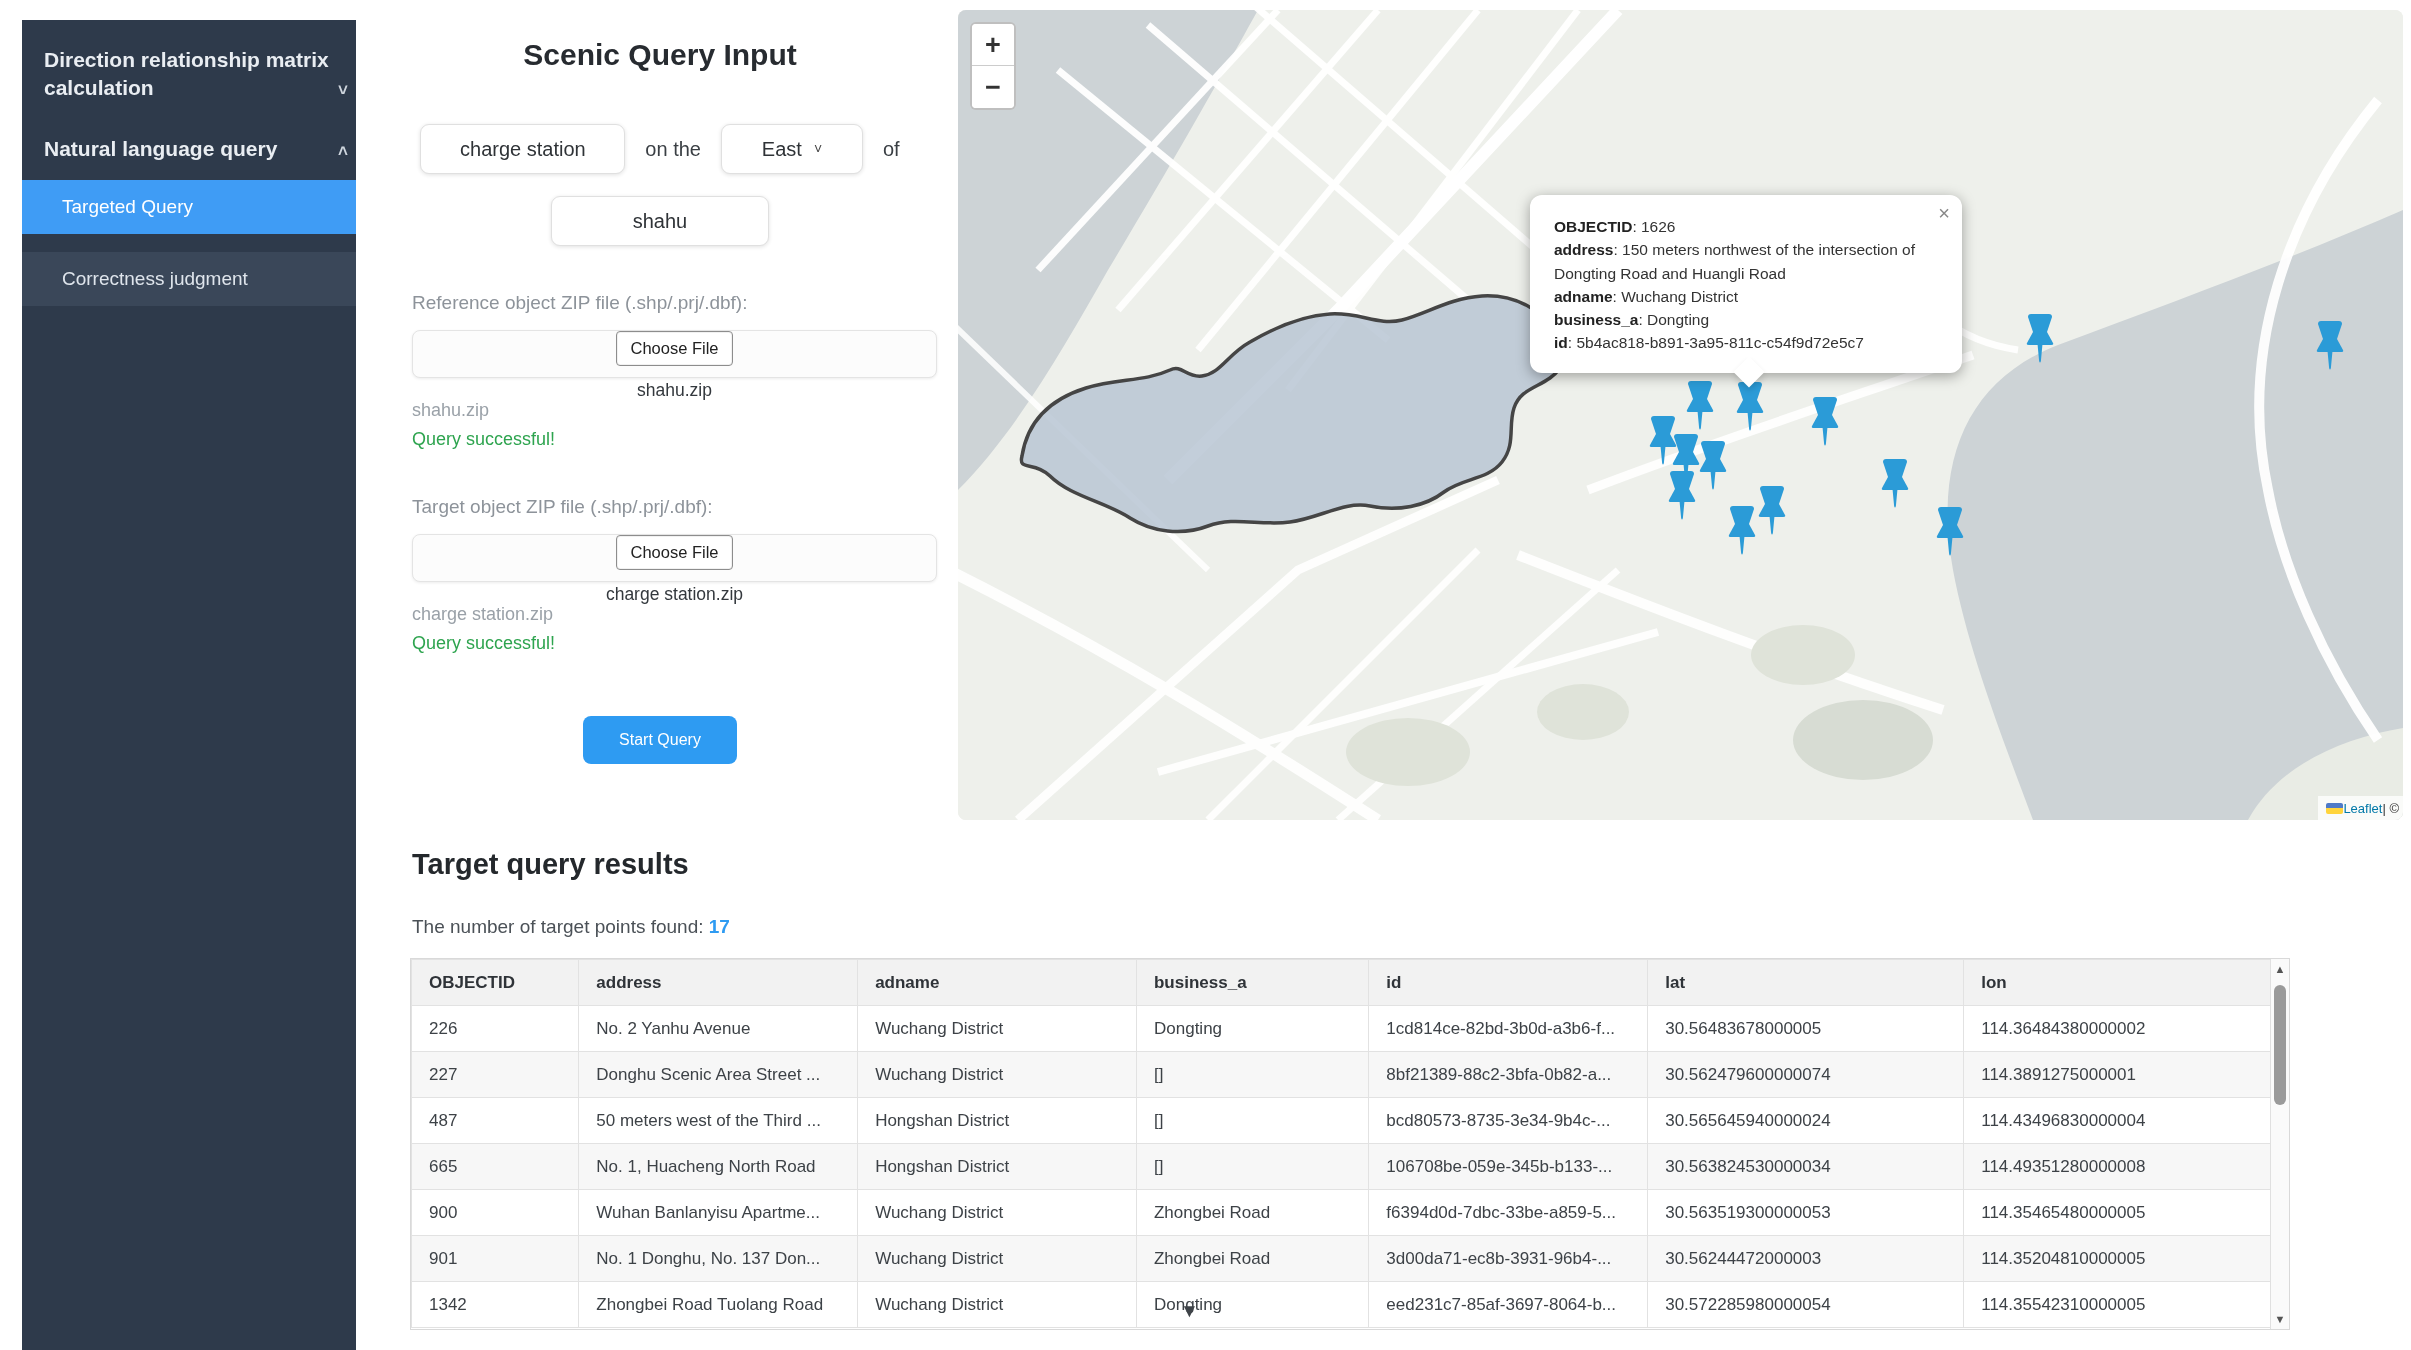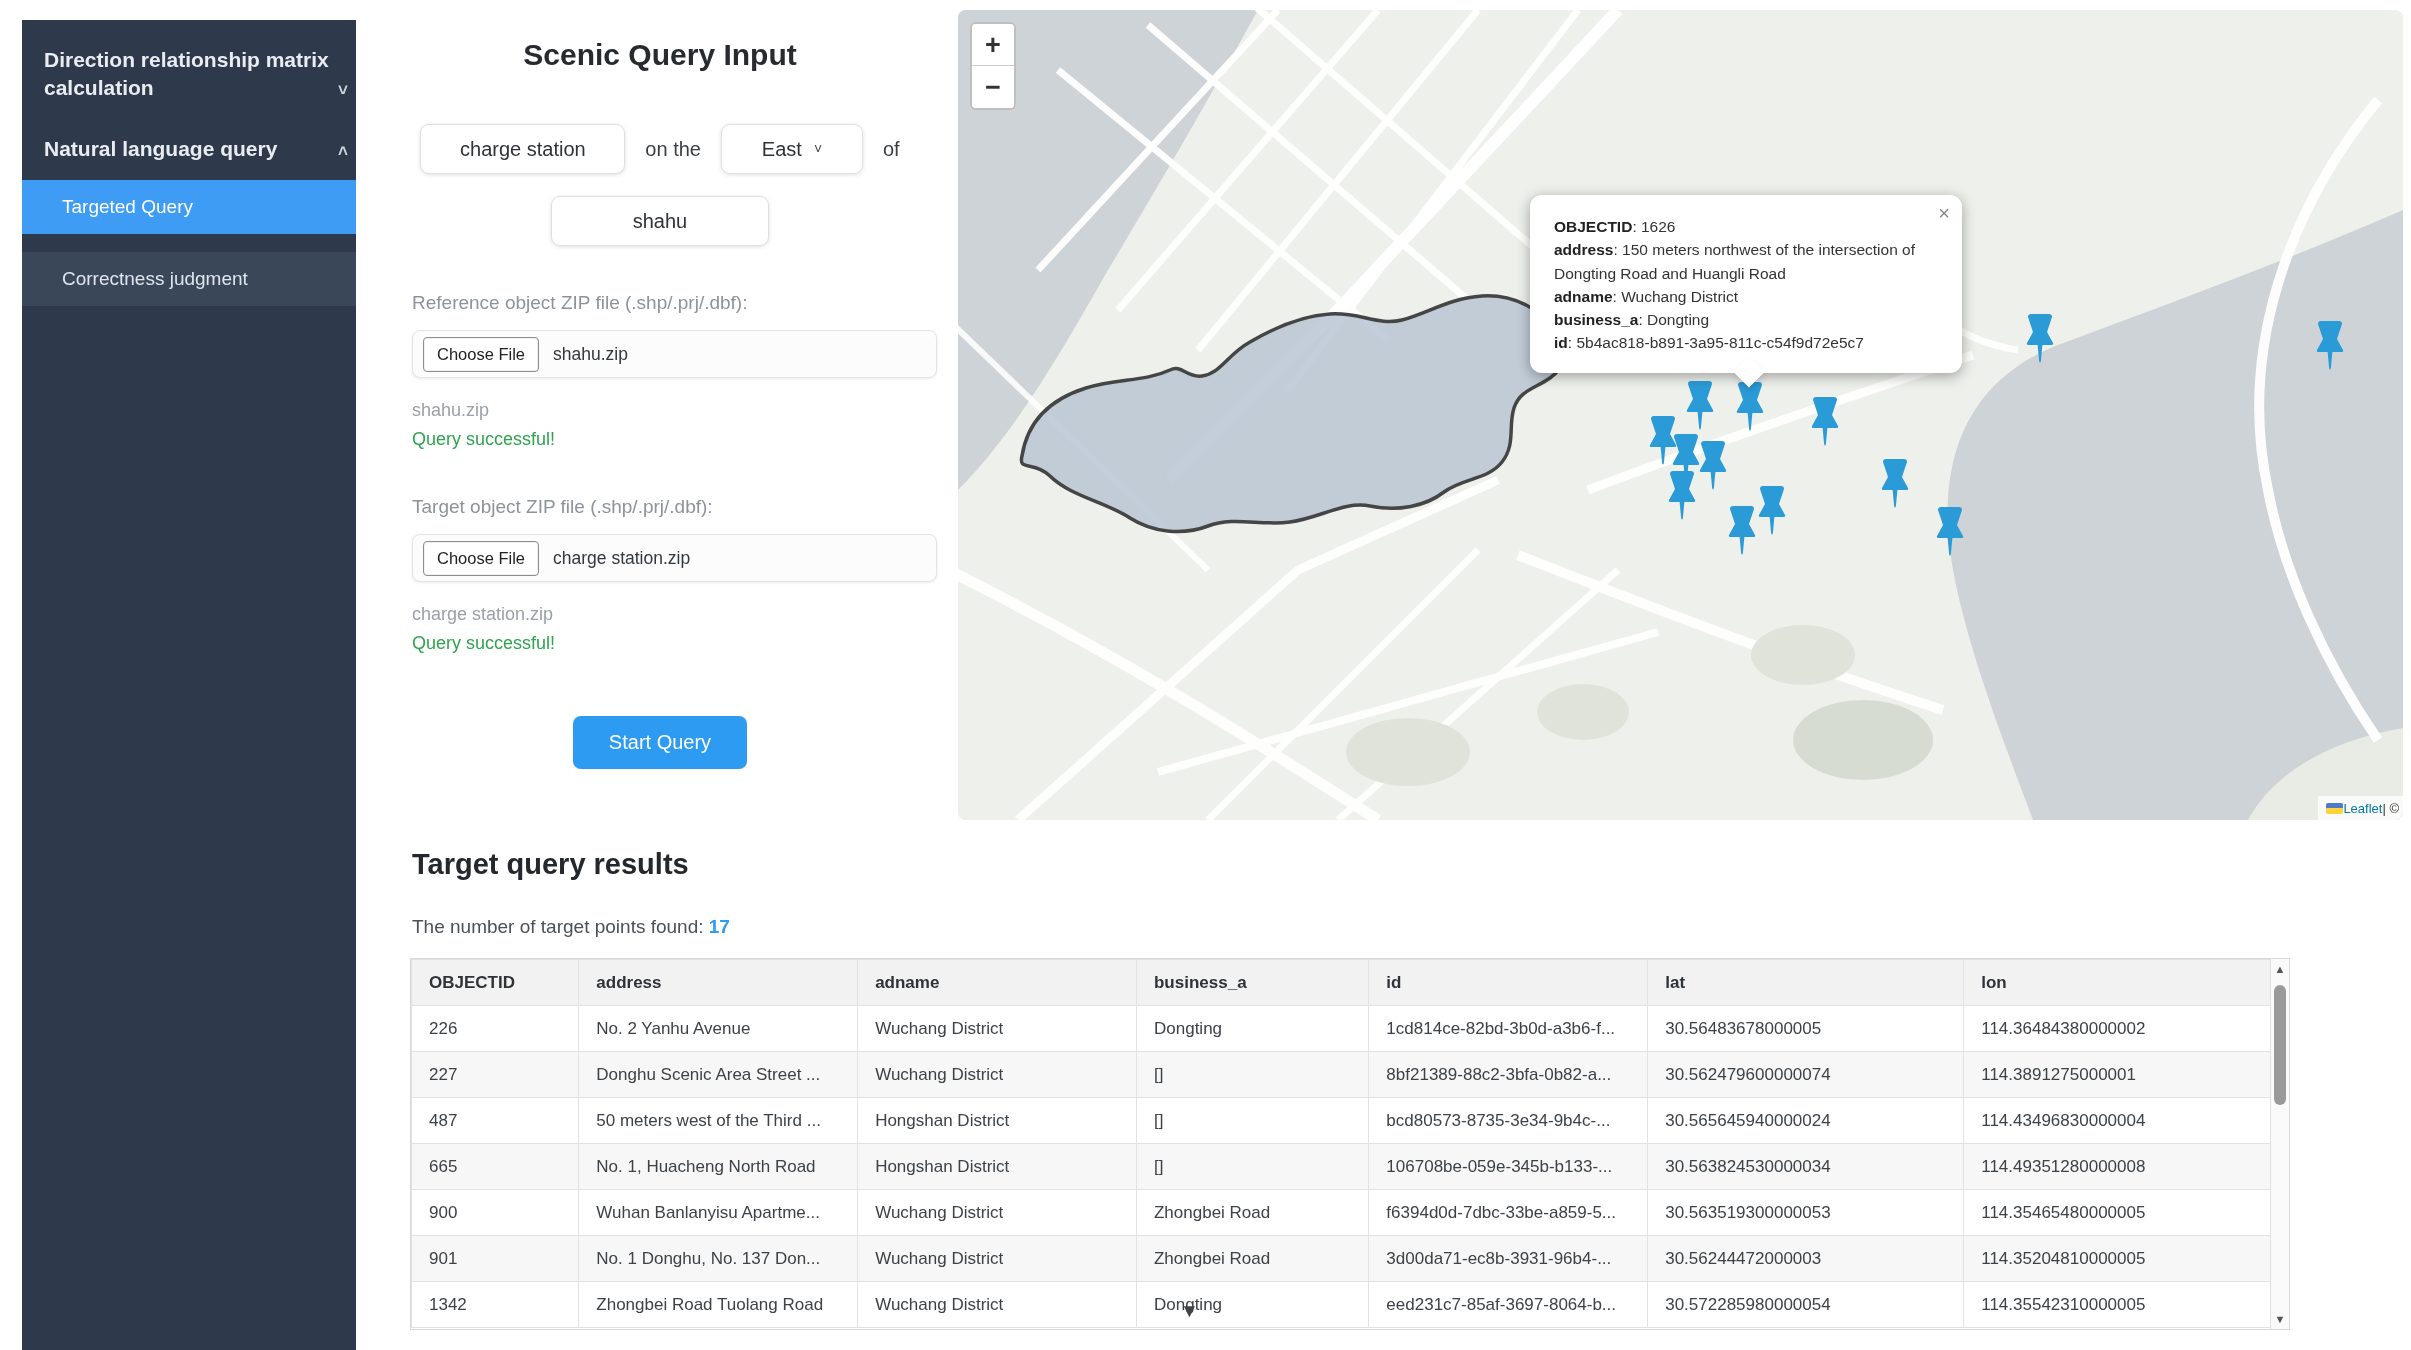--- a/index.html
+++ b/index.html
@@ -28,30 +28,30 @@
              color:#2f3337; font-family:inherit; }
   .q-select { width:142px; height:50px; border:1px solid #e0e0e0; border-radius:9px;
               box-shadow:0 1px 4px rgba(0,0,0,.12); display:flex; align-items:center;
               justify-content:center; gap:12px; font-size:20px; color:#2f3337;
               background:#fff; cursor:pointer; }
   .q-select .chev { font-size:14px; color:#444; }
   .conn { font-size:20px; color:#3a3f44; }
   .zip-label { margin-top:46px; margin-left:32px; font-size:19px; color:#8d939a; }
   .file-box { margin-top:16px; margin-left:32px; width:525px; height:48px; background:#fcfcfc;
               border:1px solid #e4e4e4; border-radius:8px; box-shadow:0 1px 3px rgba(0,0,0,.08);
-              display:flex; align-items:center; padding:0 10px; gap:14px; }
+              display:flex; align-items:center; padding:0 10px; gap:14px;flex-direction:column; }
   .choose-btn { background:#fff; border:1px solid #8d8d8d; border-radius:4px; padding:7px 13px;
                 font-size:16.5px; color:#222; font-family:inherit; cursor:pointer;
                 box-shadow:inset 0 0 0 1px #f1f1f1; }
   .file-name { font-size:17.5px; color:#33383d; }
   .uploaded-name { margin-top:22px; margin-left:32px; font-size:18px; color:#9aa1a8; }
   .status-ok { margin-top:8px; margin-left:32px; font-size:18px; color:#2ea44f; }
   .start-row { margin-top:62px; text-align:center; }
   .start-btn { display:inline-block; background:#2e9bf2; color:#fff; border:none; cursor:pointer;
-               border-radius:8px; font-size:20px; font-family:inherit; padding:15px 36px; }
+               border-radius:8px; font-size:16px; font-family:inherit; padding:15px 36px; }
 
   
   .map { position:absolute; left:958px; top:10px; width:1445px; height:810px; background:#eef0eb;
          border-radius:8px; overflow:hidden; }
   .map svg.basemap { position:absolute; left:0; top:0; }
   .zoom-ctrl { position:absolute; left:12px; top:12px; width:46px; background:#fff;
                border:2px solid rgba(0,0,0,.25); border-radius:6px; overflow:hidden; z-index:5; }
   .zoom-btn { width:100%; height:42px; background:#fff; border:none; font-size:27px; font-weight:bold;
               color:#333; cursor:pointer; line-height:40px; font-family:inherit; }
   .zoom-btn.zin { border-bottom:1px solid #ccc; }

